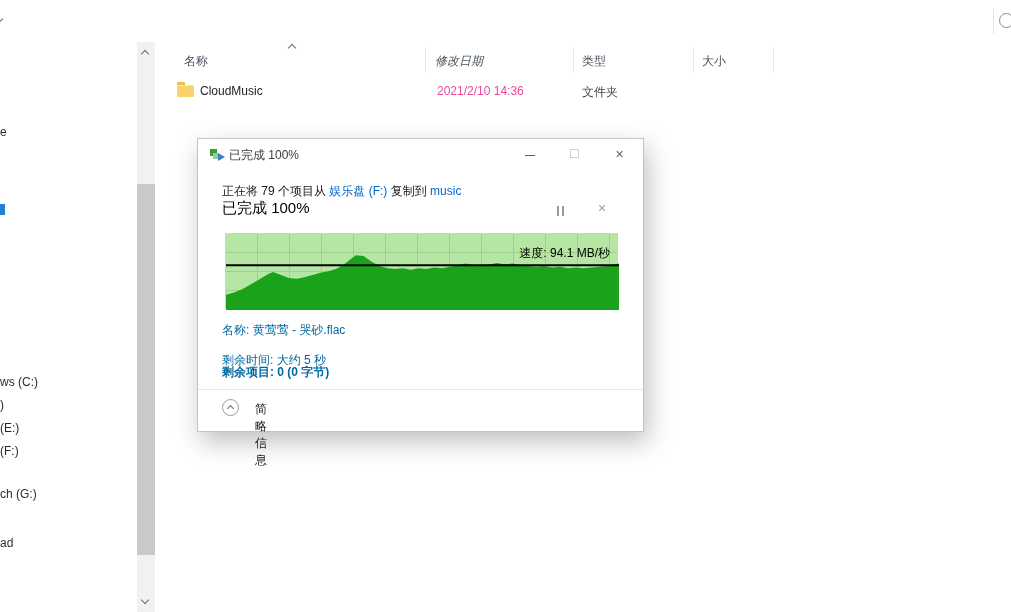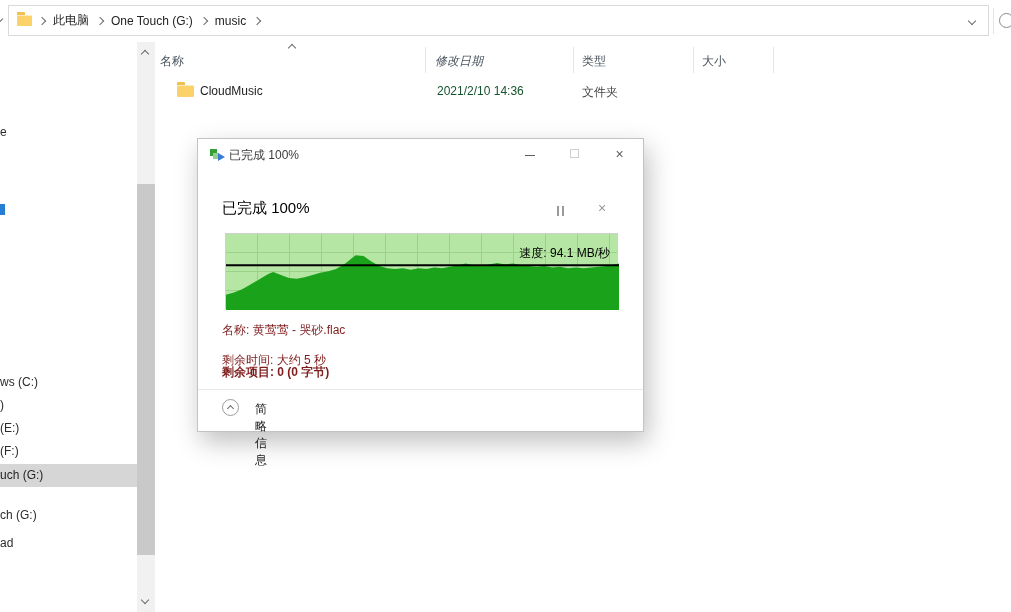--- a/index.html
+++ b/index.html
@@ -29,42 +29,42 @@
   #addr-box .sep { margin:0 4px; }
   #addr-box .folder-ic { width:15px; height:11px; margin-right:3px; }
   #addr-dd { position:absolute; right:13px; top:12px; }
   #addr-split { position:absolute; left:993px; top:8px; width:1px; height:26px; background:#e4e4e4; }
   #refresh-part { position:absolute; left:999px; top:13px; width:15px; height:15px;
                   border:1.6px solid #8a8a8a; border-radius:50%; }
   
   #sidebar { position:absolute; left:0; top:42px; width:160px; height:570px; background:#fff; }
   .si { position:absolute; left:0; color:#2b2b2b; white-space:nowrap; }
   .si0{top:83px;} .si1{top:333px;} .si2{top:356px;} .si3{top:379px;} .si4{top:402px;}
-  .si6{top:466px;} .si7{top:494px;}
+  .si6{top:445px;} .si7{top:494px;}
   #si-sel { position:absolute; left:0; top:422px; width:137px; height:23px;
             background:var(--selected_bg); }
   #si-sel .si-label { position:absolute; left:0; top:4px; }
   #blue-frag { position:absolute; left:0; top:162px; width:5px; height:11px;
                background:var(--accent_link); opacity:.85; }
   #sb-scroll { position:absolute; left:137px; top:0; width:18px; height:570px;
                background:var(--scroll_track); }
   #sb-thumb { position:absolute; left:0; top:142px; width:18px; height:371px;
               background:var(--scroll_thumb); }
   #sb-up { position:absolute; left:5px; top:9px; }
   #sb-dn { position:absolute; left:5px; bottom:9px; }
   
   #sort-caret { position:absolute; left:289px; top:45px; }
   .hdr { position:absolute; top:53px; color:#4a545e; cursor:default; }
-  .hdr.c-name{left:160px;} .hdr.c-date{left:435px;font-style:italic;} .hdr.c-type{left:582px;font-family:Liberation Serif, serif;} .hdr.c-size{left:702px;}
+  .hdr.c-name{left:184px;} .hdr.c-date{left:435px;font-style:italic;} .hdr.c-type{left:582px;font-family:Liberation Serif, serif;} .hdr.c-size{left:702px;}
   .hsep { position:absolute; top:47px; width:1px; height:26px; background:#e6e6e6; }
   .hsep.s1{left:425px;} .hsep.s2{left:573px;} .hsep.s3{left:693px;} .hsep.s4{left:773px;}
   #file-row { position:absolute; left:160px; top:79px; width:620px; height:24px; }
   #file-row .folder-ic { position:absolute; left:17px; top:6px; }
   #file-row .fname { position:absolute; left:40px; top:5px; color:#1d1d1d; }
-  #file-row .fdate { position:absolute; left:277px; top:5px; color:#14532d;text-align:right; }
+  #file-row .fdate { position:absolute; left:277px; top:5px; color:#ec4899;text-align:right; }
   #file-row .ftype { position:absolute; left:422px; top:5px; color:#454545; }
   
   #dlg { position:absolute; left:197px; top:138px; width:447px; height:294px; background:#fff;
          border:1px solid #c3c3c3; box-shadow:4px 10px 24px rgba(0,0,0,.25); z-index:5; }
   #dlg-title { position:absolute; left:0; top:0; right:0; height:30px; background:#fff; }
   #dlg-ico { position:absolute; left:12px; top:9px; width:16px; height:13px; }
   #dlg-ico .sq1 { position:absolute; left:0; top:1px; width:7px; height:7px; background:#36a036; }
   #dlg-ico .sq2 { position:absolute; left:3px; top:5px; width:6px; height:6px; background:#8fd08f; }
   #dlg-ico .arr { position:absolute; left:8px; top:5px; width:0; height:0;
                   border-left:7px solid #3a7bd5; border-top:4px solid transparent;
@@ -82,59 +82,45 @@
   #btn-pause i { position:absolute; top:0; width:2px; height:10px; background:#9a9a9a; }
   #btn-pause i.b1{left:3px;} #btn-pause i.b2{left:8px;}
   #btn-cancel { position:absolute; left:400px; top:61px; font-size:14px; color:#9a9a9a; }
   #chart { position:absolute; left:27px; top:94px; width:393px; height:76px;
            border:1px solid #d0d0d0; background-color:var(--chart_bg);
            background-image:
              repeating-linear-gradient(to right, transparent 0 31px, var(--chart_grid) 31px 32px),
              repeating-linear-gradient(to bottom, transparent 0 18px, var(--chart_grid) 18px 19px); padding-left: 16px; }
   #chart svg { position:absolute; left:0; top:0; }
   #speed-lab { position:absolute; right:7px; top:11px; color:#000; }
-  .dline { position:absolute; left:24px; color:#7f1d1d; }
+  .dline { position:absolute; left:24px; color:#0369a1; }
   .d1{top:183px;} .d2{top:201px;margin-top:12px;} .d3{top:225px;font-weight:bold;}
   #dlg-sep { position:absolute; left:0; right:0; top:250px; height:1px; background:#e8e8e8; }
   #dlg-foot { position:absolute; left:24px; top:260px; height:24px; cursor:default; }
   #foot-circle { position:absolute; left:0; top:0; width:17px; height:17px; border-radius:50%;
                  border:1px solid #9c9c9c; text-align:center; }
   #foot-circle .chev { border-color:#6d6d6d; width:5px; height:5px; margin-top:6px; }
   #foot-lab { position:absolute; left:25px; top:2px; color:#1a1a1a;margin-left:8px; }
 </style>
 </head>
 <body>
 
 <div id="addr-row">
   <span id="edge-frag" class="chev down"></span>
-  <div id="addr-box">
-    <span class="folder-ic"></span>
-    <span class="chev right sep"></span>
-    <span class="crumb">此电脑</span>
-    <span class="chev right sep"></span>
-    <span class="crumb">One Touch (G:)</span>
-    <span class="chev right sep"></span>
-    <span class="crumb">music</span>
-    <span class="chev right sep"></span>
-    <span id="addr-dd" class="chev down"></span>
-  </div>
   <div id="addr-split"></div>
   <div id="refresh-part"></div>
 </div>
 
 <div id="sidebar">
   <div class="si si0">e</div>
   <div id="blue-frag"></div>
   <div class="si si1">ws (C:)</div>
   <div class="si si2">)</div>
   <div class="si si3">(E:)</div>
   <div class="si si4">(F:)</div>
-  <div id="si-sel">
-    <span class="si-label">uch (G:)</span>
-  </div>
   <div class="si si6">ch (G:)</div>
   <div class="si si7">ad</div>
 
   <div id="sb-scroll">
     <span id="sb-up" class="chev up"></span>
     <div id="sb-thumb"></div>
     <span id="sb-dn" class="chev down"></span>
   </div>
 </div>
 
@@ -161,20 +147,26 @@
       <i class="sq1"></i>
         <i class="sq2"></i>
         <i class="arr"></i>
     </span>
     <span class="t">已完成 100%</span>
     <div class="db db-min"><i></i></div>
     <div class="db db-max"><i></i></div>
     <div class="db db-close">×</div>
   </div>
 
+  <div id="copy-line">
+    <span>正在将 79 个项目从</span>
+    <a href="#">娱乐盘 (F:)</a>
+    <span>复制到</span>
+    <a href="#">music</a>
+  </div>
 
   <div id="prog-head">已完成 100%</div>
   <div id="btn-pause">
       <i class="b1"></i>
       <i class="b2"></i>
     </div>
   <div id="btn-cancel">×</div>
 
   <div id="chart">
     <svg id="speed-svg" width="393" height="76" viewBox="0 0 393 76" preserveAspectRatio="none">

